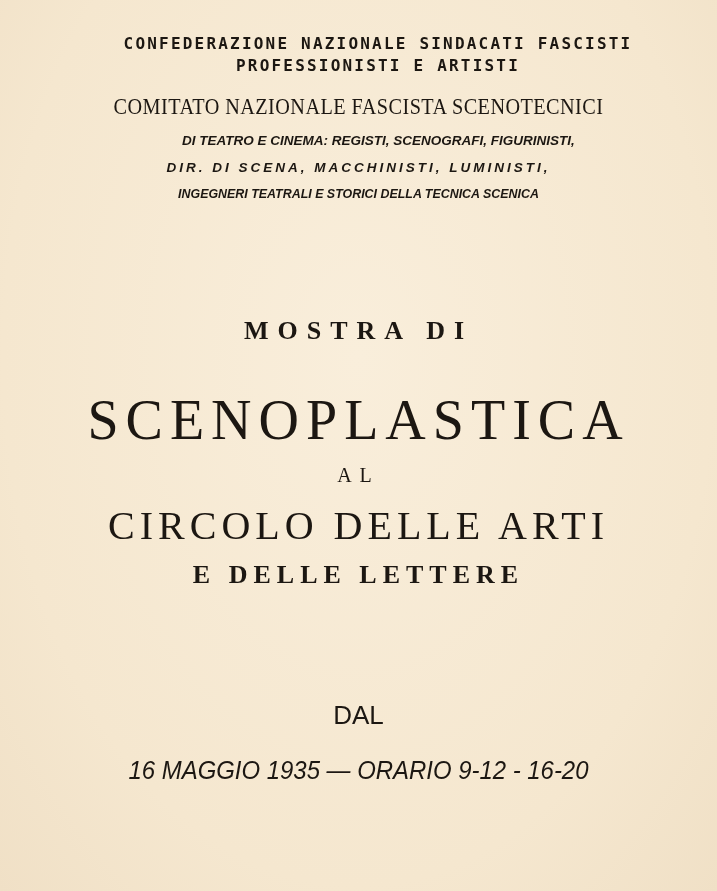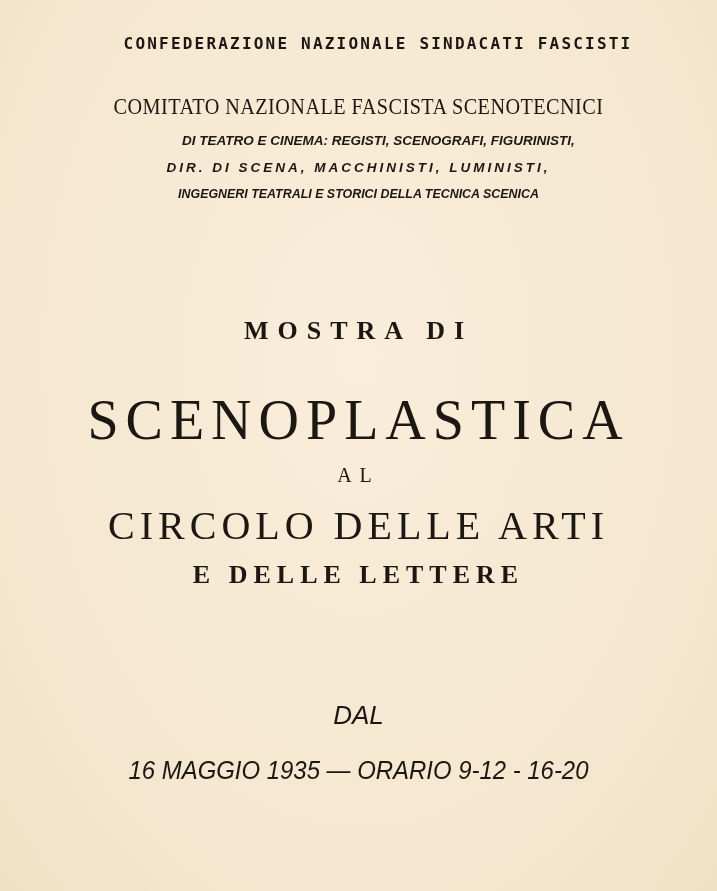--- a/index.html
+++ b/index.html
@@ -19,28 +19,29 @@
     .l2 { top: 56px; font-size: 16px; letter-spacing: 2.2px; }
     .l3 { top: 94px; font-family: "Liberation Serif", serif; font-size: 23px; transform: scaleX(0.88); letter-spacing: 0.5px; }
     .l4 { top: 133px; font-size: 13.5px; margin-left: 40px; }
     .l5 { top: 160px; font-size: 13.5px; letter-spacing: 3px; font-style: italic; }
     .l6 { top: 186px; font-size: 13.5px; transform: scaleX(0.92); }
     .mostra { top: 316px; font-size: 26px; letter-spacing: 9px; font-weight: bold; }
     .sceno { top: 388px; font-size: 56px; letter-spacing: 7px; }
     .al { top: 464px; font-size: 20px; letter-spacing: 8px; font-weight: normal; }
     .circolo { top: 502px; font-size: 40px; letter-spacing: 5px; }
     .delle { top: 560px; font-size: 26px; letter-spacing: 6px; font-weight: bold; }
-    .dal { top: 700px; font-family: "Liberation Sans", sans-serif; font-style: italic; font-size: 26px; }
+    .dal { top: 700px; font-family: "Liberation Sans", sans-serif; font-size: 26px; }
     .date { top: 755px; font-family: "Liberation Sans", sans-serif; font-style: italic; font-size: 26px; transform: scaleX(0.92); }
   </style>
 </head>
 <body>
 
 <div class="page">
   <div class="line sans l1">CONFEDERAZIONE NAZIONALE SINDACATI FASCISTI</div>
+  <div class="line sans l2">PROFESSIONISTI E ARTISTI</div>
   <div class="line l3">COMITATO NAZIONALE FASCISTA SCENOTECNICI</div>
   <div class="line ital l4">DI TEATRO E CINEMA: REGISTI, SCENOGRAFI, FIGURINISTI,</div>
   <div class="line ital l5">DIR. DI SCENA, MACCHINISTI, LUMINISTI,</div>
   <div class="line ital l6">INGEGNERI TEATRALI E STORICI DELLA TECNICA SCENICA</div>
 
   <div class="line serif mostra">MOSTRA DI</div>
   <div class="line serif sceno">SCENOPLASTICA</div>
   <div class="line serif al">AL</div>
   <div class="line serif circolo">CIRCOLO DELLE ARTI</div>
   <div class="line serif delle">E DELLE LETTERE</div>

